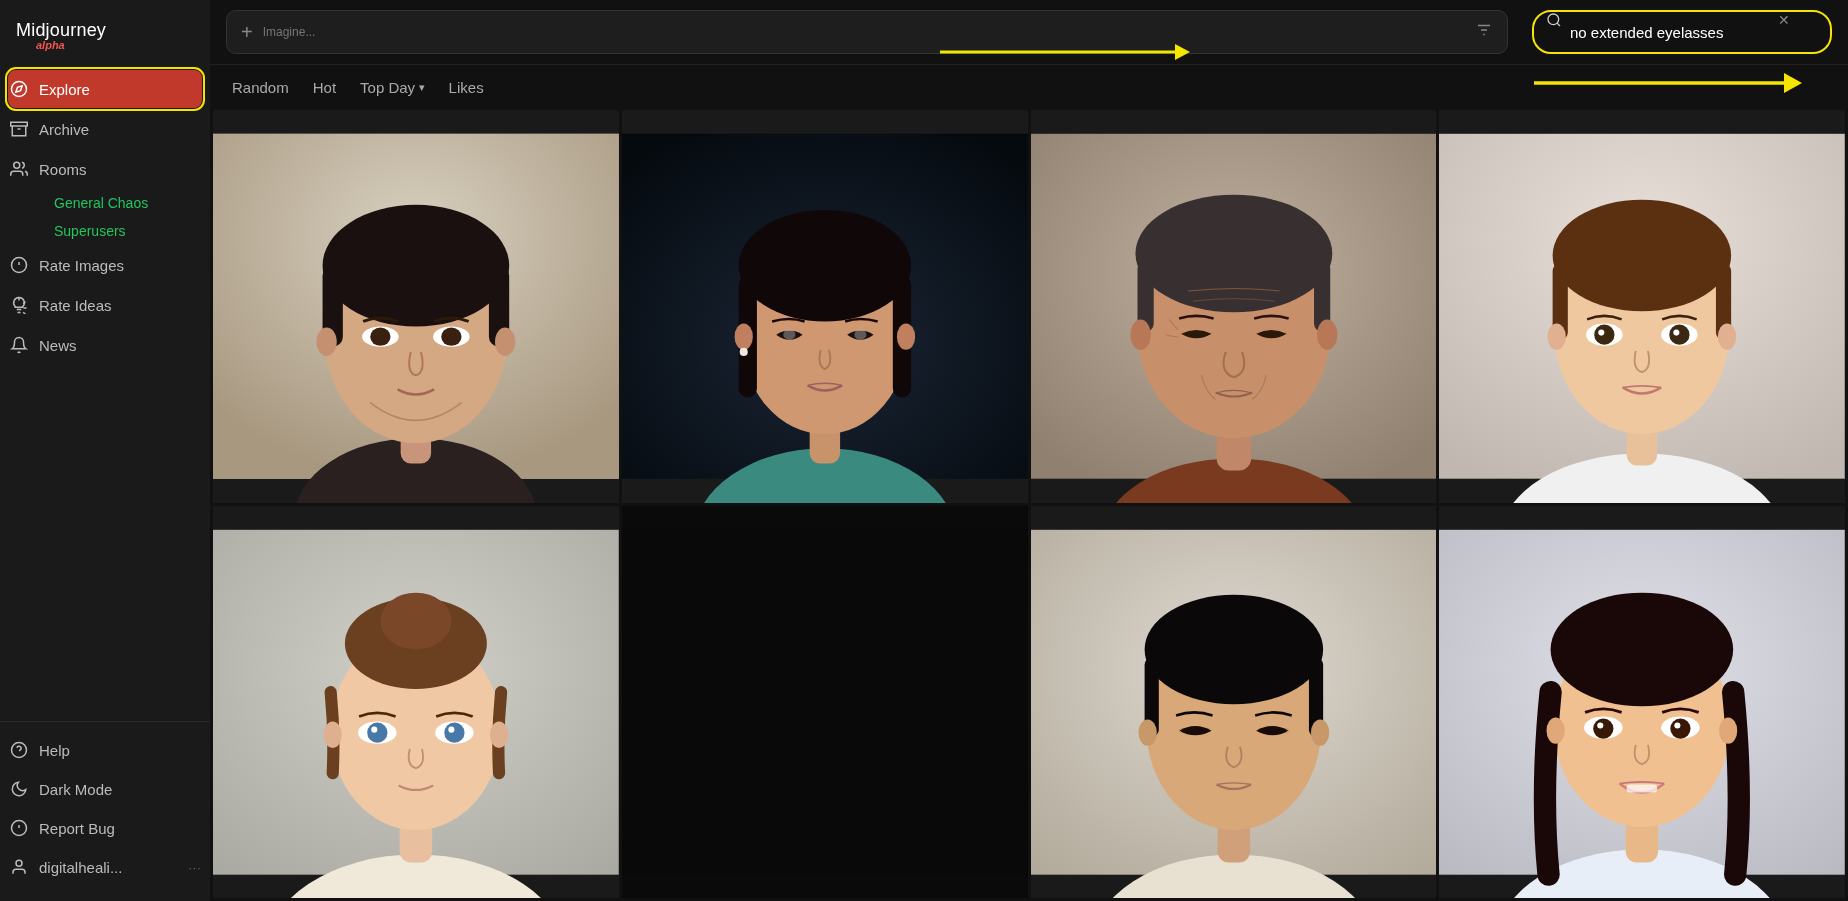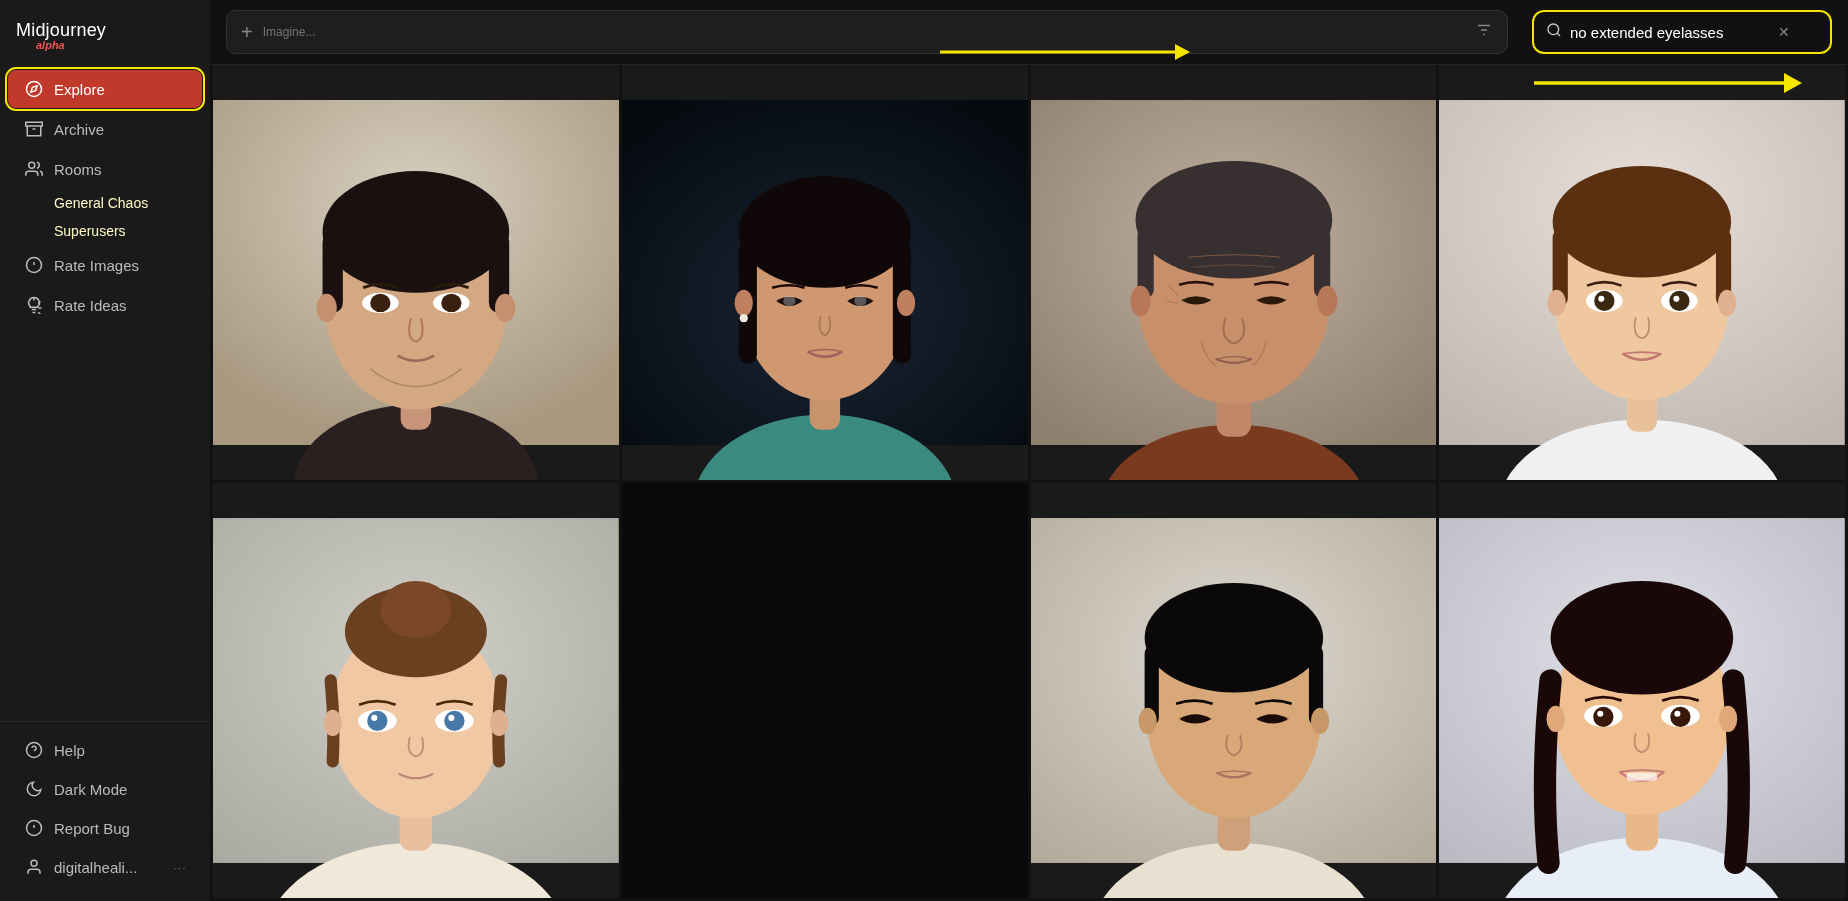--- a/index.html
+++ b/index.html
@@ -46,21 +46,21 @@
     .sidebar-nav {
       display: flex;
       flex-direction: column;
       flex: 1;
     }
 
     .nav-item {
       display: flex;
       align-items: center;
       gap: 10px;
-      padding: 9px 16px;
+      padding: 9px 1px;
       cursor: pointer;
       border-radius: 8px;
       margin: 1px 8px;
       color: #bbb;
       font-size: 15px;
       font-weight: 500;
       transition: background 0.15s;
       text-decoration: none;
     }
     .nav-item.active {
@@ -75,21 +75,21 @@
       height: 20px;
       display: flex;
       align-items: center;
       justify-content: center;
       flex-shrink: 0;
     }
 
     .sub-item {
       padding: 5px 16px 5px 46px;
       font-size: 14px;
-      color: #fef9c3;
+      color: #22c55e;
       cursor: pointer;
       border-radius: 6px;
       margin: 1px 8px;
     }
 
     .sidebar-spacer { flex: 1; }
 
     .sidebar-bottom {
       border-top: 1px solid #2a2a2a;
       padding-top: 8px;
@@ -140,24 +140,23 @@
       font-size: 12px;
     }
     .imagine-filter {
       color: #888;
       cursor: pointer;
       font-size: 18px;
     }
 
     .search-bar {
       display: flex;
-      align-items: center;
       background: #111;
       border: 2px solid #f5e500;
-      border-radius: 12px;
+      border-radius: 19px;
       padding: 0 12px;
       height: 44px;
       gap: 8px;
       min-width: 300px;
     }
     .search-icon-el {
       color: #ccc;
       font-size: 16px;
     }
     .search-input {
@@ -294,20 +293,29 @@
           <line x1="12" y1="2" x2="12" y2="6"></line>
           <line x1="20.49" y1="7.51" x2="17.66" y2="10.34"></line>
           <line x1="22" y1="16" x2="18" y2="16"></line>
           <line x1="20.49" y1="24.49" x2="17.66" y2="21.66"></line>
           <path d="M9 18h6M10 22h4M12 2a7 7 0 0 0-5 12v1h10v-1a7 7 0 0 0-5-12z"></path>
         </svg>
       </span>
       <span>Rate Ideas</span>
     </div>
 
+    <div class="nav-item">
+      <span class="nav-icon">
+        <svg width="18" height="18" viewBox="0 0 24 24" fill="none" stroke="currentColor" stroke-width="2">
+          <path d="M18 8A6 6 0 0 0 6 8c0 7-3 9-3 9h18s-3-2-3-9"></path>
+          <path d="M13.73 21a2 2 0 0 1-3.46 0"></path>
+        </svg>
+      </span>
+      <span>News</span>
+    </div>
 
     <div class="sidebar-spacer"></div>
 
     <div class="sidebar-bottom">
       <div class="nav-item">
         <span class="nav-icon">
           <svg width="18" height="18" viewBox="0 0 24 24" fill="none" stroke="currentColor" stroke-width="2">
             <circle cx="12" cy="12" r="10"></circle>
             <path d="M9.09 9a3 3 0 0 1 5.83 1c0 2-3 3-3 3"></path>
             <line x1="12" y1="17" x2="12.01" y2="17"></line>
@@ -377,20 +385,29 @@
         <svg width="16" height="16" viewBox="0 0 24 24" fill="none" stroke="currentColor" stroke-width="2">
           <circle cx="11" cy="11" r="8"></circle>
           <line x1="21" y1="21" x2="16.65" y2="16.65"></line>
         </svg>
       </span>
       <input class="search-input" value="no extended eyelasses" style="">
       <span class="search-clear">✕</span>
     </div>
   </div>
 
+  <div class="filterbar">
+    <span class="filter-btn">Random</span>
+    <span class="filter-btn">Hot</span>
+    <span class="filter-btn">
+      <span>Top Day</span>
+      <span style="font-size:11px;">▾</span>
+    </span>
+    <span class="filter-btn">Likes</span>
+  </div>
 
   <div class="image-grid">
 
     <div class="grid-cell">
       <svg class="portrait-placeholder" viewBox="0 0 400 340" xmlns="http://www.w3.org/2000/svg">
         <rect width="400" height="340" fill="#c8c0b0"></rect>
 
         <rect width="400" height="340" fill="url(#bg1)"></rect>
         <defs>
           <radialGradient id="bg1" cx="50%" cy="30%" r="70%">

